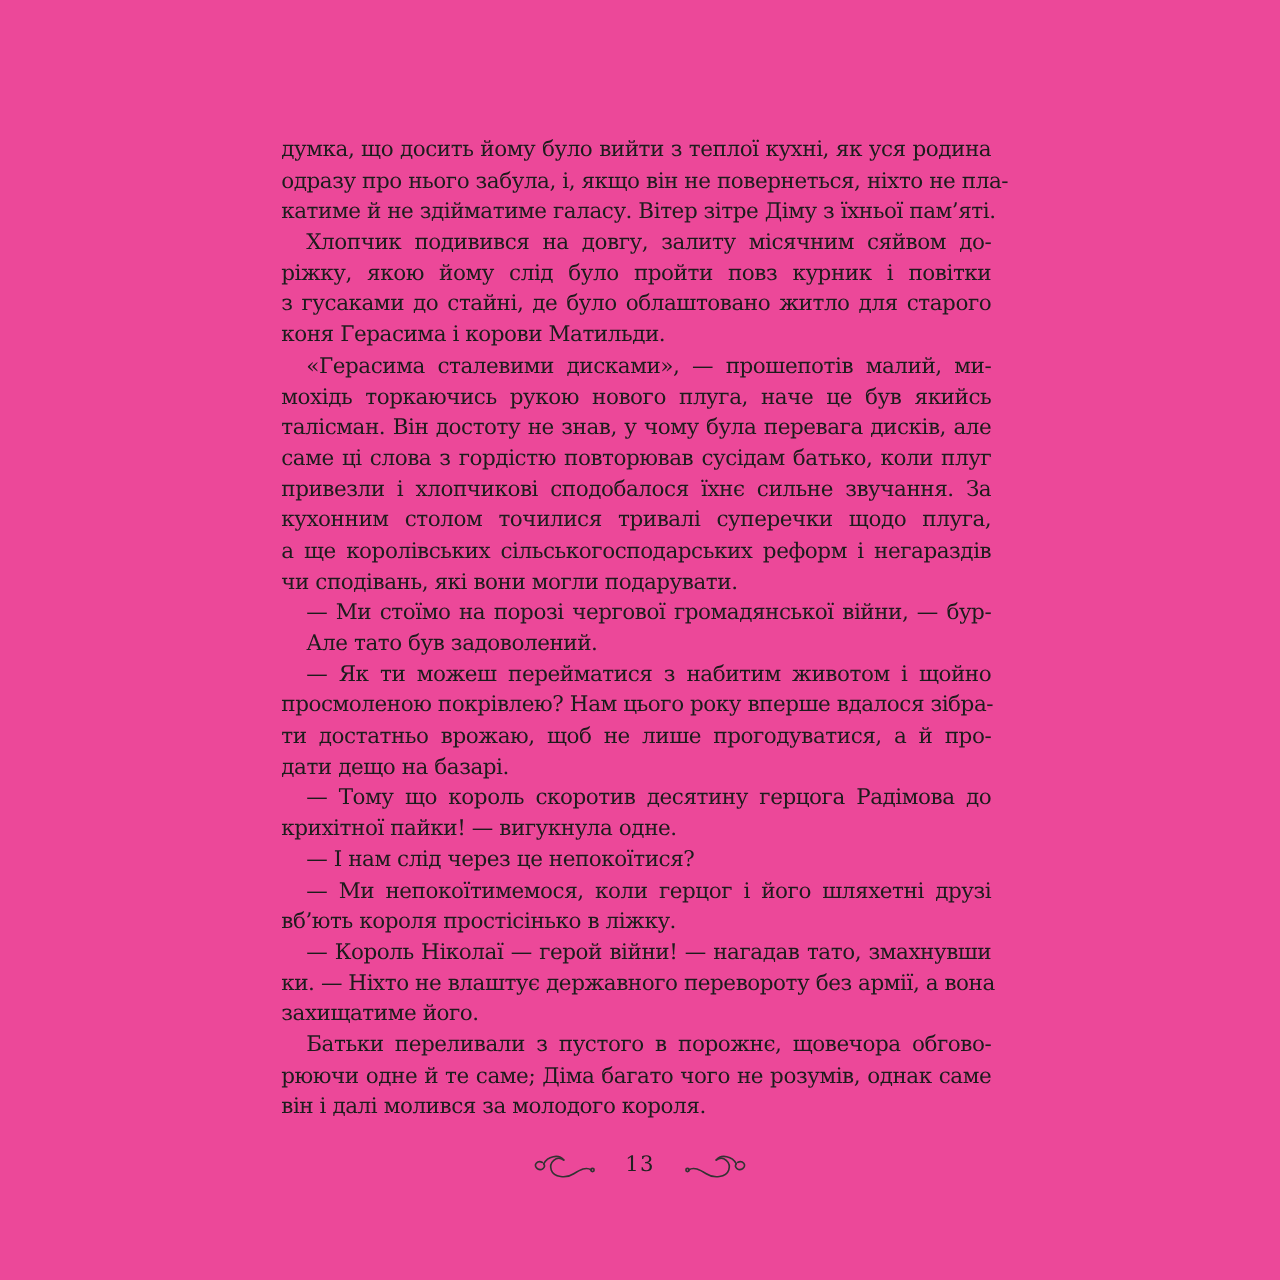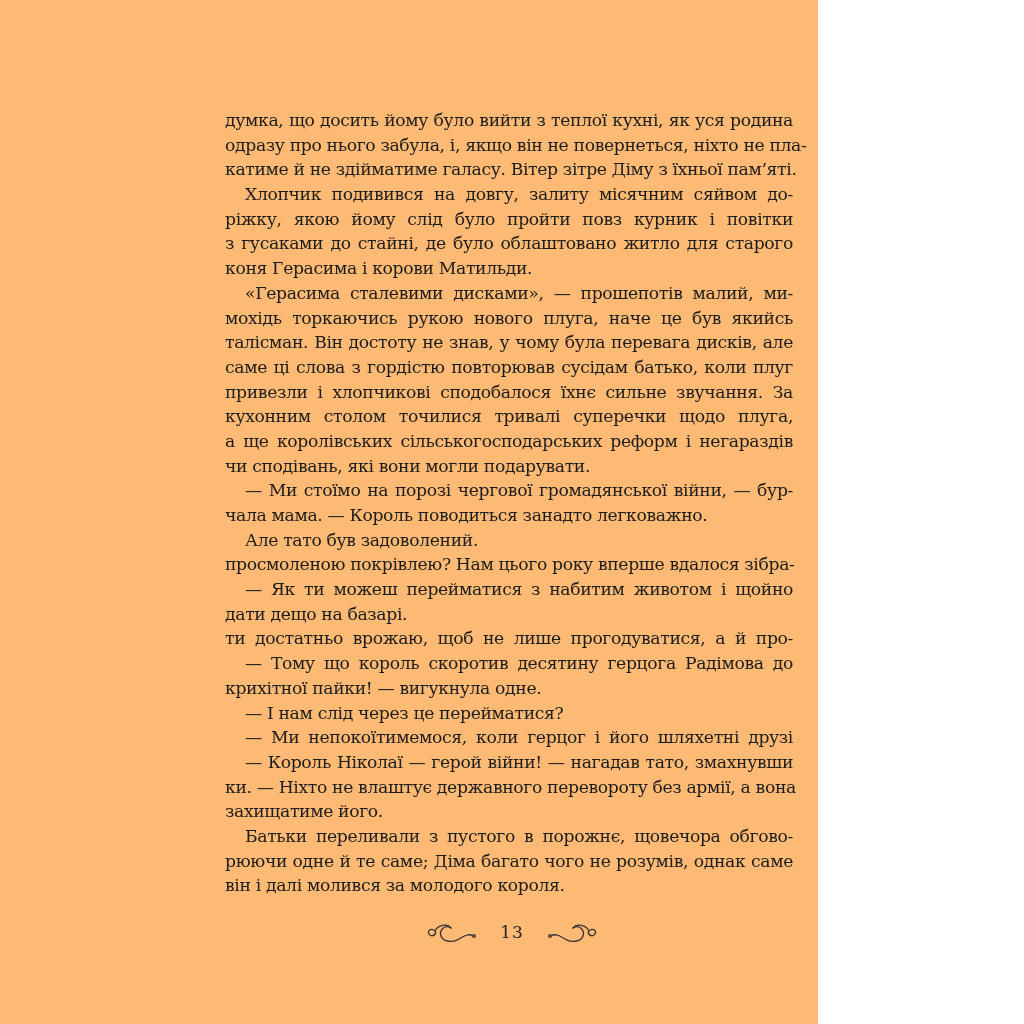--- a/index.html
+++ b/index.html
@@ -1,18 +1,18 @@
 <!DOCTYPE html>
 <html><head>
 <meta charset="utf-8">
 <style>
   html, body { margin: 0; padding: 0; background: #ffffff; }
   body { width: 1024px; height: 1024px; position: relative; overflow: hidden; }
   .page {
-    position: absolute; left: 0; top: 0; width: 818px; height: 1024px; background: #fdba74;
+    position: absolute; left: 0; top: 0; width: 1024px; height: 1024px; background: #ec4899;
   }
   .text-block {
     position: absolute; left: 225px; top: 108px; width: 568px;
     font-family: "DejaVu Serif", serif;
     font-size: 17.2px;
     line-height: 24.7px;
     color: #1c1c1c;
     letter-spacing: -0.35px;
   }
   .line {
@@ -47,30 +47,30 @@
       <span class="line last">коня Герасима і корови Матильди.</span>
       <span class="line indent">«Герасима сталевими дисками», — прошепотів малий, ми-</span>
       <span class="line">мохідь торкаючись рукою нового плуга, наче це був якийсь</span>
       <span class="line">талісман. Він достоту не знав, у чому була перевага дисків, але</span>
       <span class="line">саме ці слова з гордістю повторював сусідам батько, коли плуг</span>
       <span class="line">привезли і хлопчикові сподобалося їхнє сильне звучання. За</span>
       <span class="line">кухонним столом точилися тривалі суперечки щодо плуга,</span>
       <span class="line">а ще королівських сільськогосподарських реформ і негараздів</span>
       <span class="line last">чи сподівань, які вони могли подарувати.</span>
       <span class="line indent">— Ми стоїмо на порозі чергової громадянської війни, — бур-</span>
-      <span class="line last">чала мама. — Король поводиться занадто легковажно.</span>
       <span class="line indent last">Але тато був задоволений.</span>
+      <span class="line indent">— Як ти можеш перейматися з набитим животом і щойно</span>
       <span class="line">просмоленою покрівлею? Нам цього року вперше вдалося зібра-</span>
-      <span class="line indent">— Як ти можеш перейматися з набитим животом і щойно</span>
+      <span class="line">ти достатньо врожаю, щоб не лише прогодуватися, а й про-</span>
       <span class="line last">дати дещо на базарі.</span>
-      <span class="line">ти достатньо врожаю, щоб не лише прогодуватися, а й про-</span>
       <span class="line indent">— Тому що король скоротив десятину герцога Радімова до</span>
       <span class="line last">крихітної пайки! — вигукнула одне.</span>
-      <span class="line indent last">— І нам слід через це перейматися?</span>
+      <span class="line indent last">— І нам слід через це непокоїтися?</span>
       <span class="line indent">— Ми непокоїтимемося, коли герцог і його шляхетні друзі</span>
+      <span class="line last">вб’ють короля простісінько в ліжку.</span>
       <span class="line indent">— Король Ніколаї — герой війни! — нагадав тато, змахнувши</span>
       <span class="line">ки. — Ніхто не влаштує державного перевороту без армії, а вона</span>
       <span class="line last">захищатиме його.</span>
       <span class="line indent">Батьки переливали з пустого в порожнє, щовечора обгово-</span>
       <span class="line">рюючи одне й те саме; Діма багато чого не розумів, однак саме</span>
       <span class="line last">він і далі молився за молодого короля.</span>
     </div>
 
   <div class="folio">
     <svg class="ornament" viewBox="0 0 56 28">

